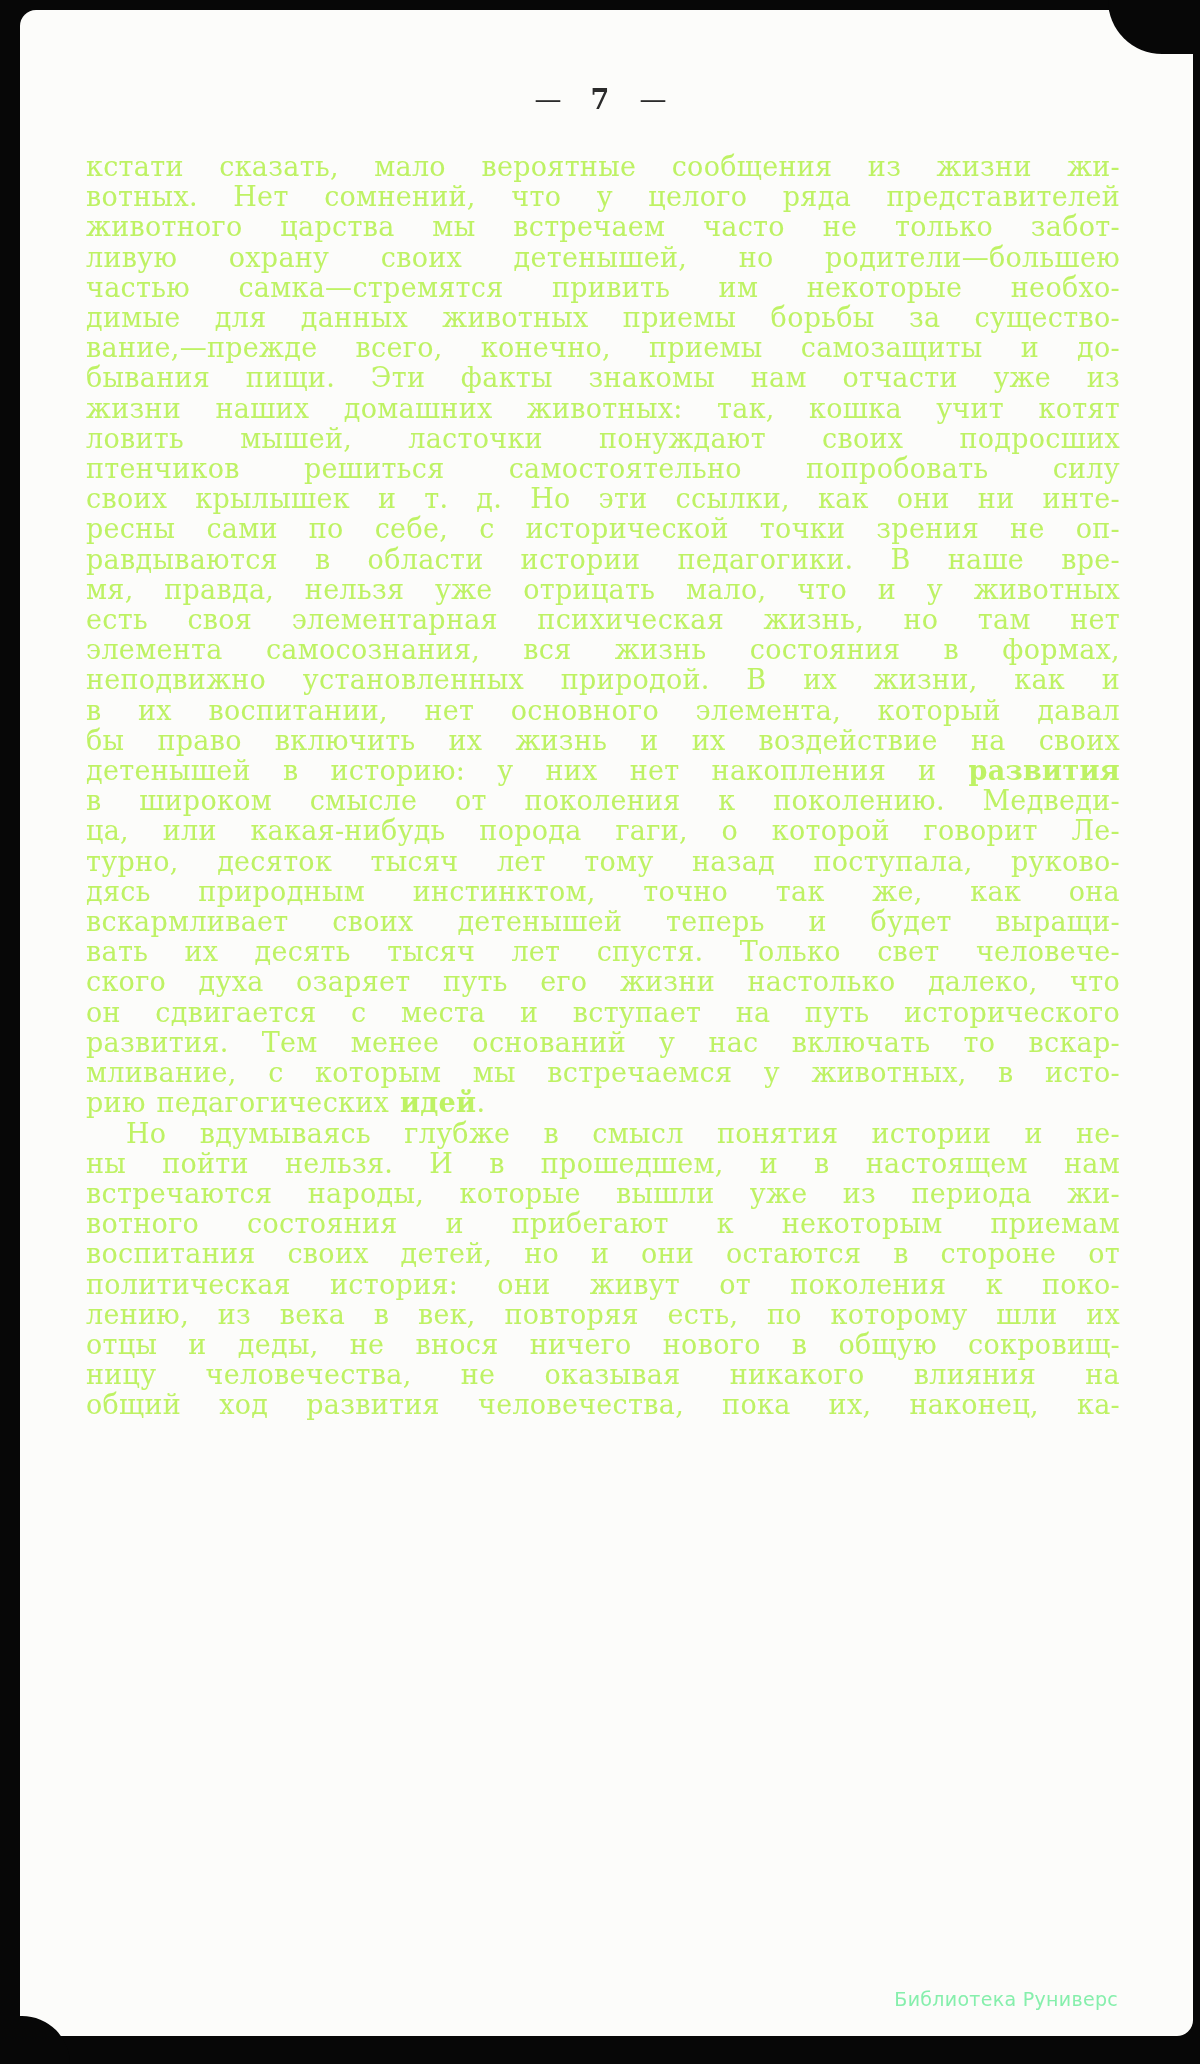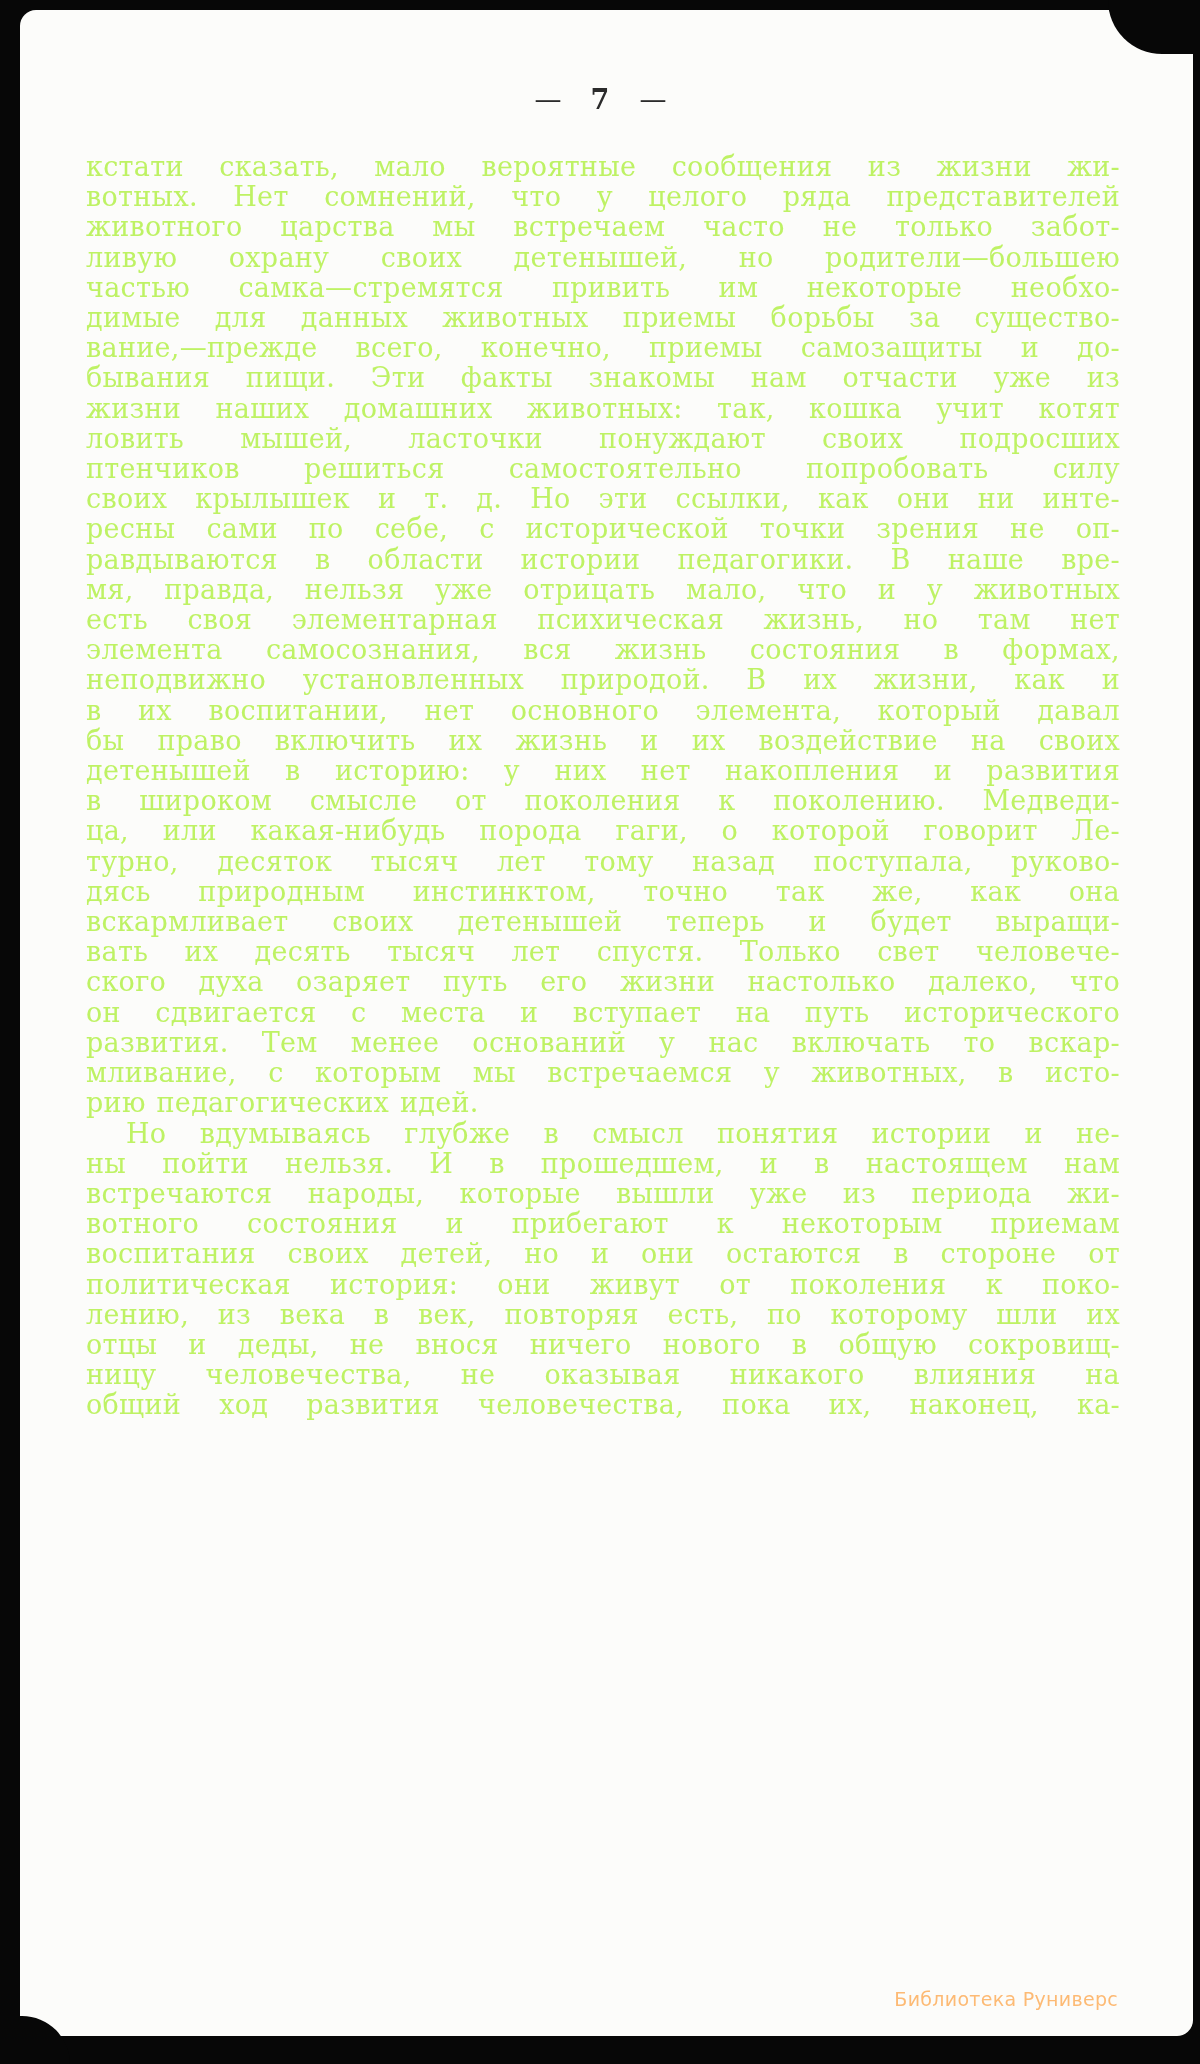--- a/index.html
+++ b/index.html
@@ -7,22 +7,22 @@
   .paper{position:absolute;left:20px;top:10px;right:7px;bottom:28px;background:#fcfcfa;border-radius:16px;}
   .corner-tr{position:absolute;top:0;right:0;width:92px;height:54px;background:#070707;border-bottom-left-radius:60px;}
   .corner-bl{position:absolute;bottom:0;left:0;width:70px;height:48px;background:#070707;border-top-right-radius:50px;}
   .pagenum{position:absolute;top:84px;left:0;right:0;display:flex;justify-content:center;align-items:center;gap:30px;color:#2b2b2b;font-size:27px;}
   .pagenum .num{font-weight:700;}
   .pagenum .dash{letter-spacing:-1px;}
   .text{position:absolute;left:86px;top:152px;width:1034px;color:#bef264;font-size:27px;line-height:30.2px;letter-spacing:0.3px;word-spacing:2px;}
   .line{text-align:justify;text-align-last:justify;}
   .line.last{text-align-last:left;}
   .line.indent{text-indent:40px;}
-  .bold{font-weight:400;}
-  .watermark{position:absolute;right:82px;bottom:54px;font-family:"DejaVu Sans","Liberation Sans",sans-serif;font-size:19px;color:#fdba74;letter-spacing:0.3px;}
+  .bold{font-weight:700;}
+  .watermark{position:absolute;right:82px;bottom:54px;font-family:"DejaVu Sans","Liberation Sans",sans-serif;font-size:19px;color:#86efac;letter-spacing:0.3px;}
 </style>
 </head>
 <body>
 
 <div class="scan">
   <div class="paper"></div>
   <div class="corner-tr"></div>
   <div class="corner-bl"></div>
 
   <div class="pagenum">

